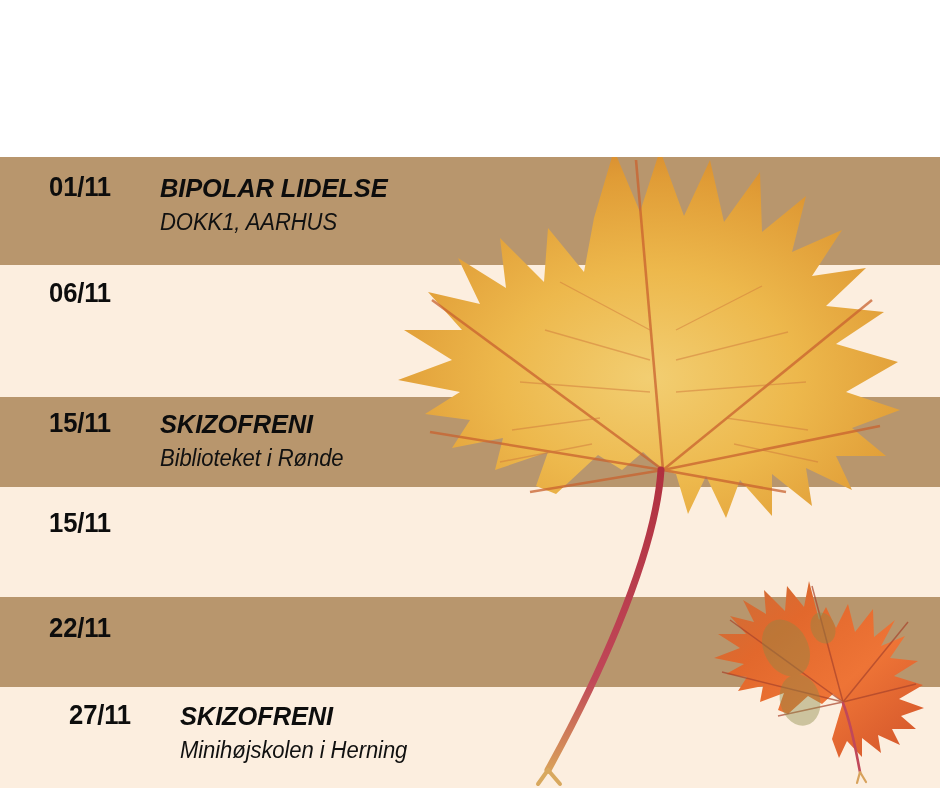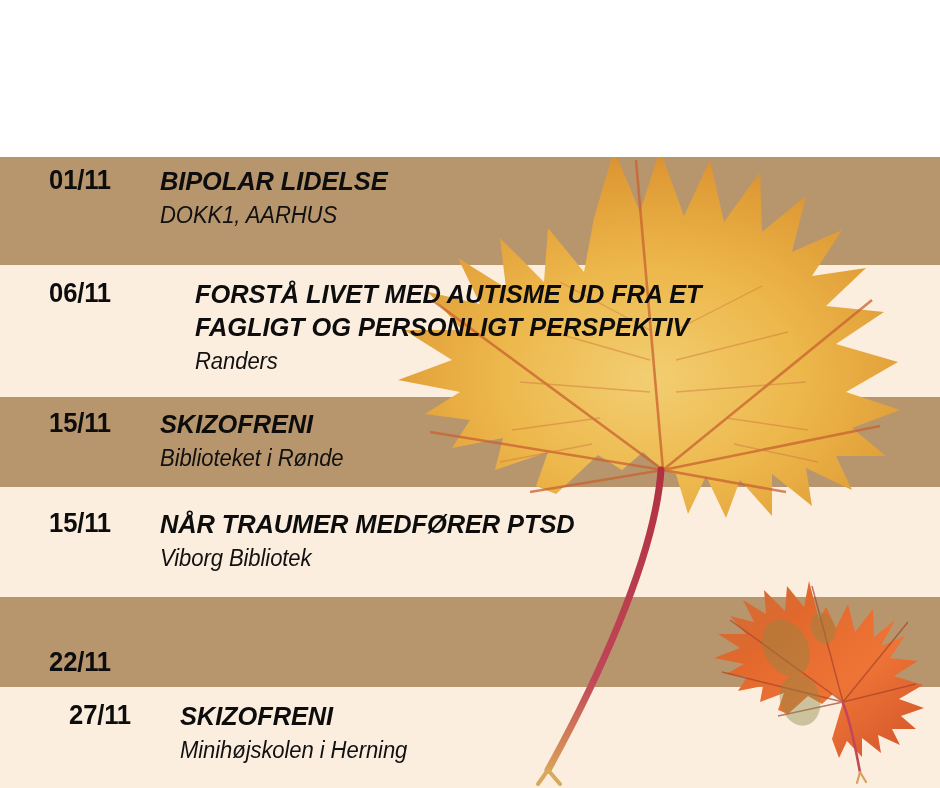--- a/index.html
+++ b/index.html
@@ -198,54 +198,45 @@
         <ellipse cx="823" cy="628" rx="12" ry="16" transform="rotate(-20 823 628)"></ellipse>
       </g>
       <path d="M843 703 C 852 726, 856 752, 860 772" stroke="#C0485A" stroke-width="2.6" fill="none" stroke-linecap="round"></path>
       <path d="M860 772 L857 783 M860 772 L866 782" stroke="#D7A25C" stroke-width="2.2" fill="none" stroke-linecap="round"></path>
     </g>
   </svg>
 
   <div class="header-band"></div>
   <h1 class="poster-title">Temaaftener i november</h1>
 
-  <div class="row" style="top:165px;justify-content:center;">
+  <div class="row" style="top:172px;justify-content:center;">
     <div class="row-date">01/11</div>
     <div class="row-body">
       <div class="row-title">BIPOLAR LIDELSE</div>
       <div class="row-venue">DOKK1, AARHUS</div>
     </div>
   </div>
 
   <div class="row" style="top:278px;gap:35px;">
     <div class="row-date">06/11</div>
-    <div class="row-body">
-      <div class="row-title">FORSTÅ LIVET MED AUTISME UD FRA ET
-FAGLIGT OG PERSONLIGT PERSPEKTIV</div>
-      <div class="row-venue">Randers</div>
-    </div>
   </div>
 
   <div class="row" style="top:408px;">
     <div class="row-date">15/11</div>
     <div class="row-body">
       <div class="row-title">SKIZOFRENI</div>
       <div class="row-venue">Biblioteket i Rønde</div>
     </div>
   </div>
 
   <div class="row" style="top:508px;">
     <div class="row-date">15/11</div>
-    <div class="row-body">
-      <div class="row-title">NÅR TRAUMER MEDFØRER PTSD</div>
-      <div class="row-venue">Viborg Bibliotek</div>
-    </div>
-  </div>
-
-  <div class="row" style="top:647px;">
+  </div>
+
+  <div class="row" style="top:613px;">
     <div class="row-date">22/11</div>
   </div>
 
   <div class="row" style="top:700px;padding-left:20px;">
     <div class="row-date">27/11</div>
     <div class="row-body">
       <div class="row-title">SKIZOFRENI</div>
       <div class="row-venue">Minihøjskolen i Herning</div>
     </div>
   </div>

